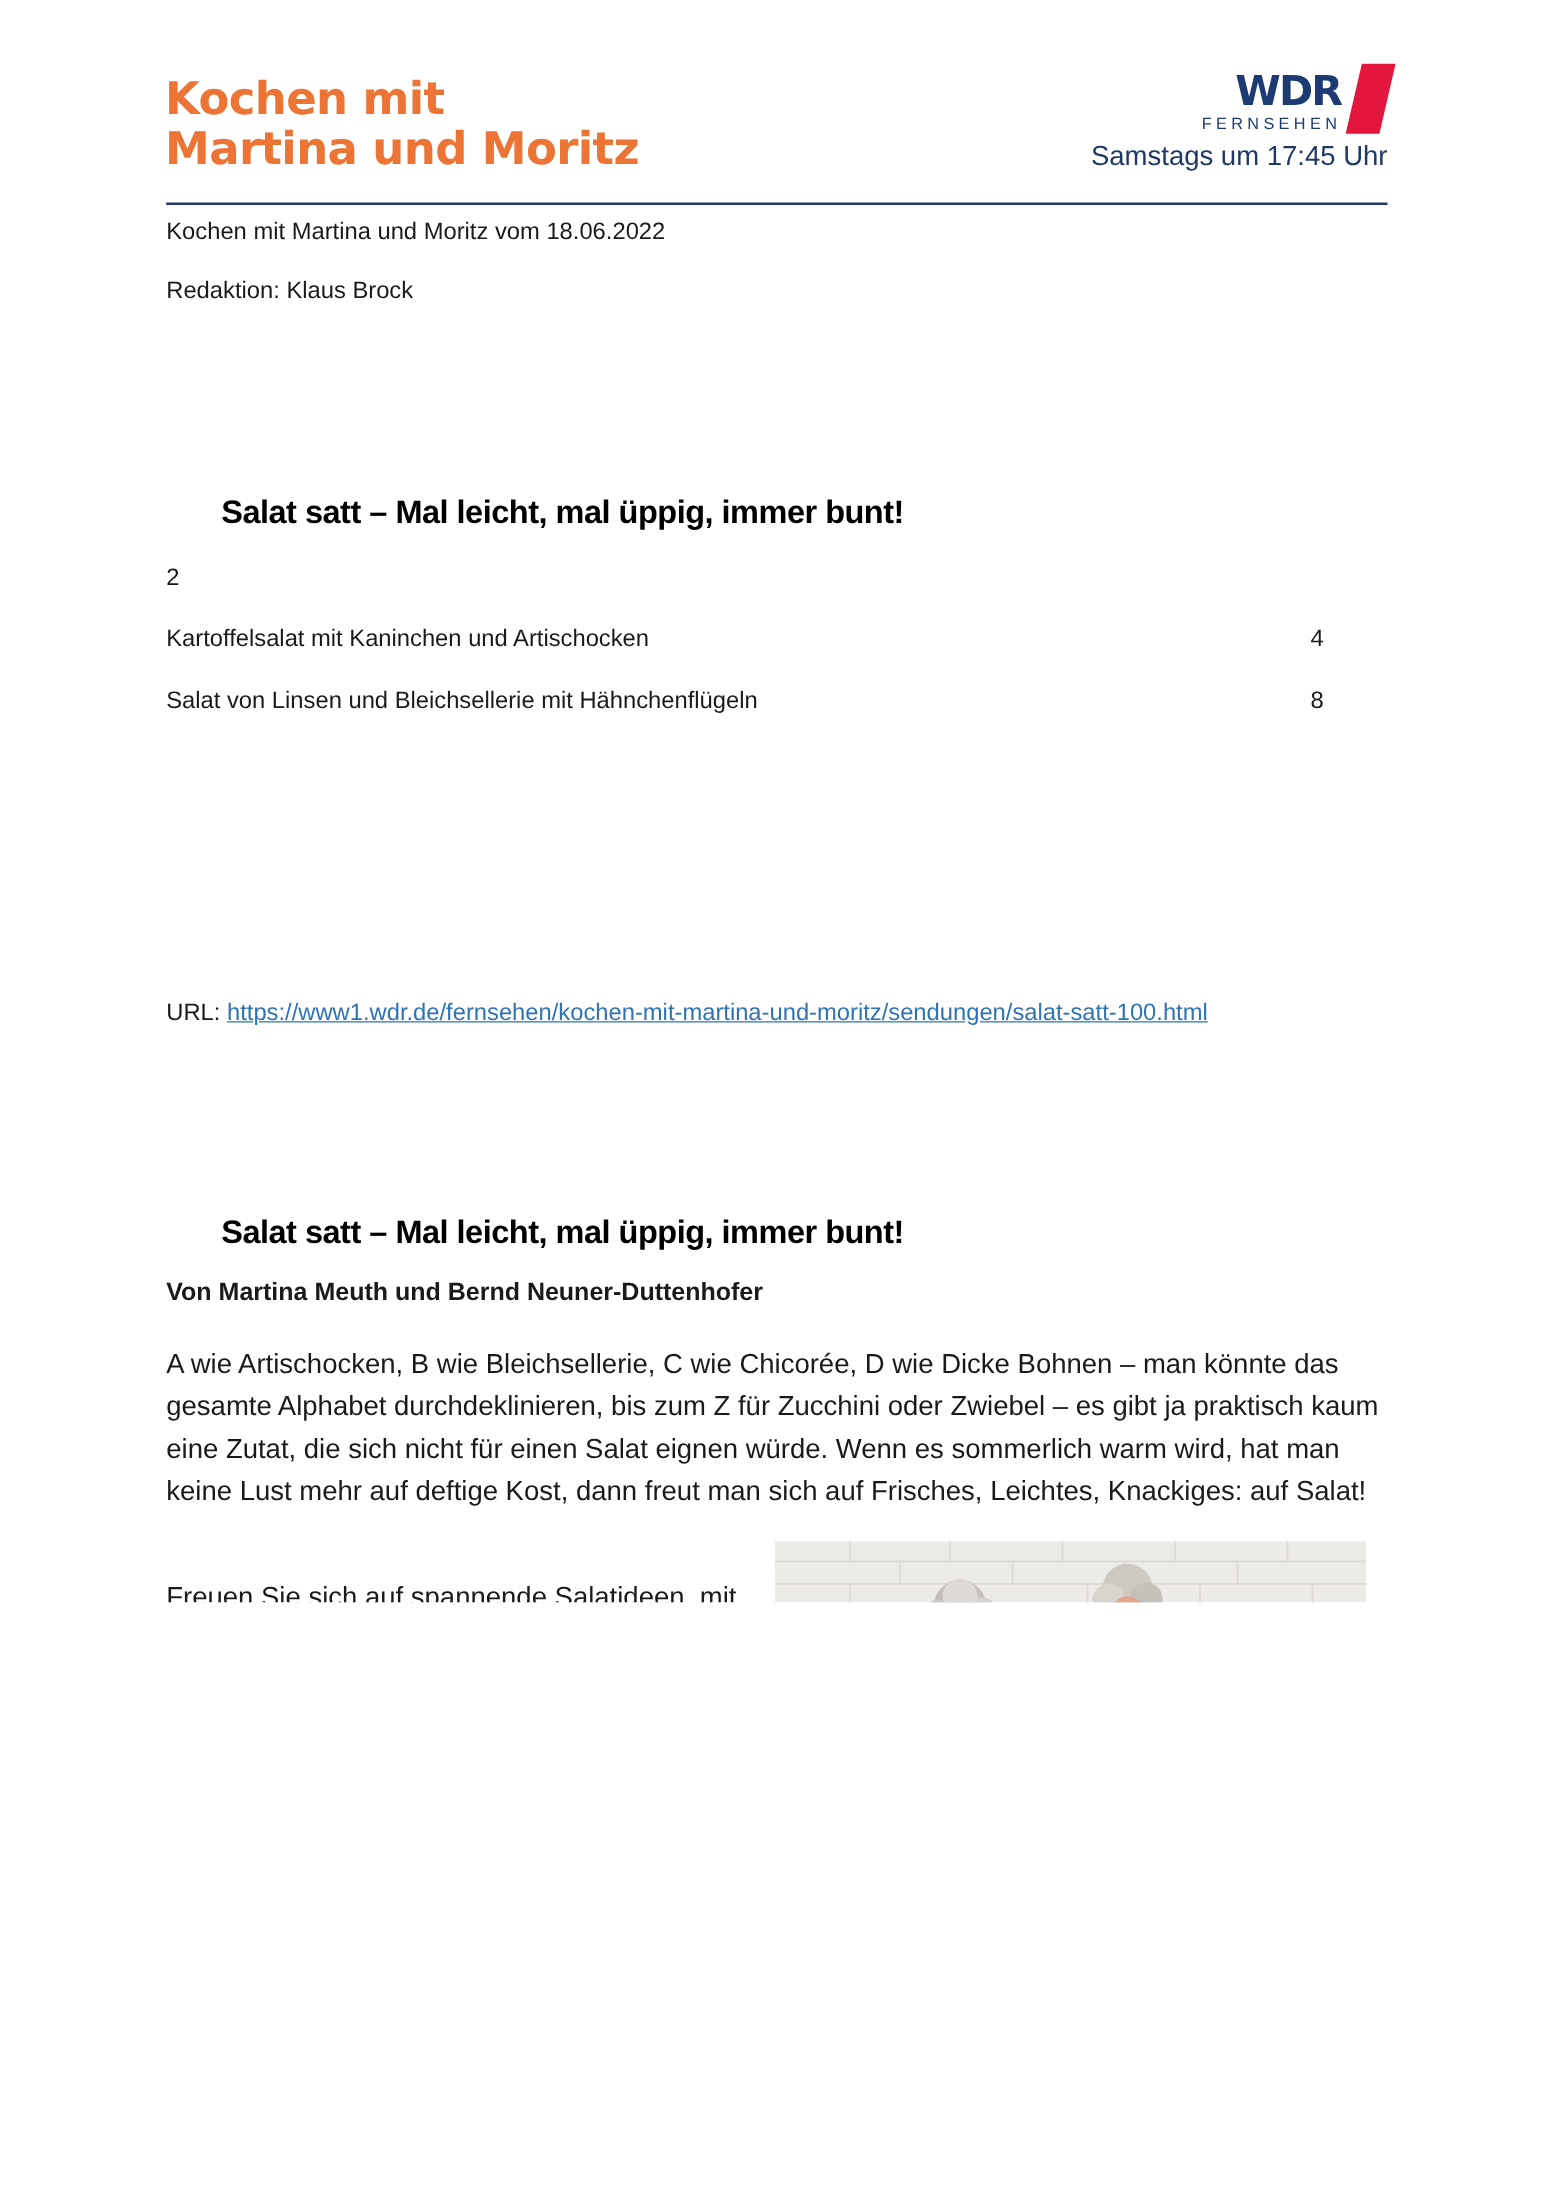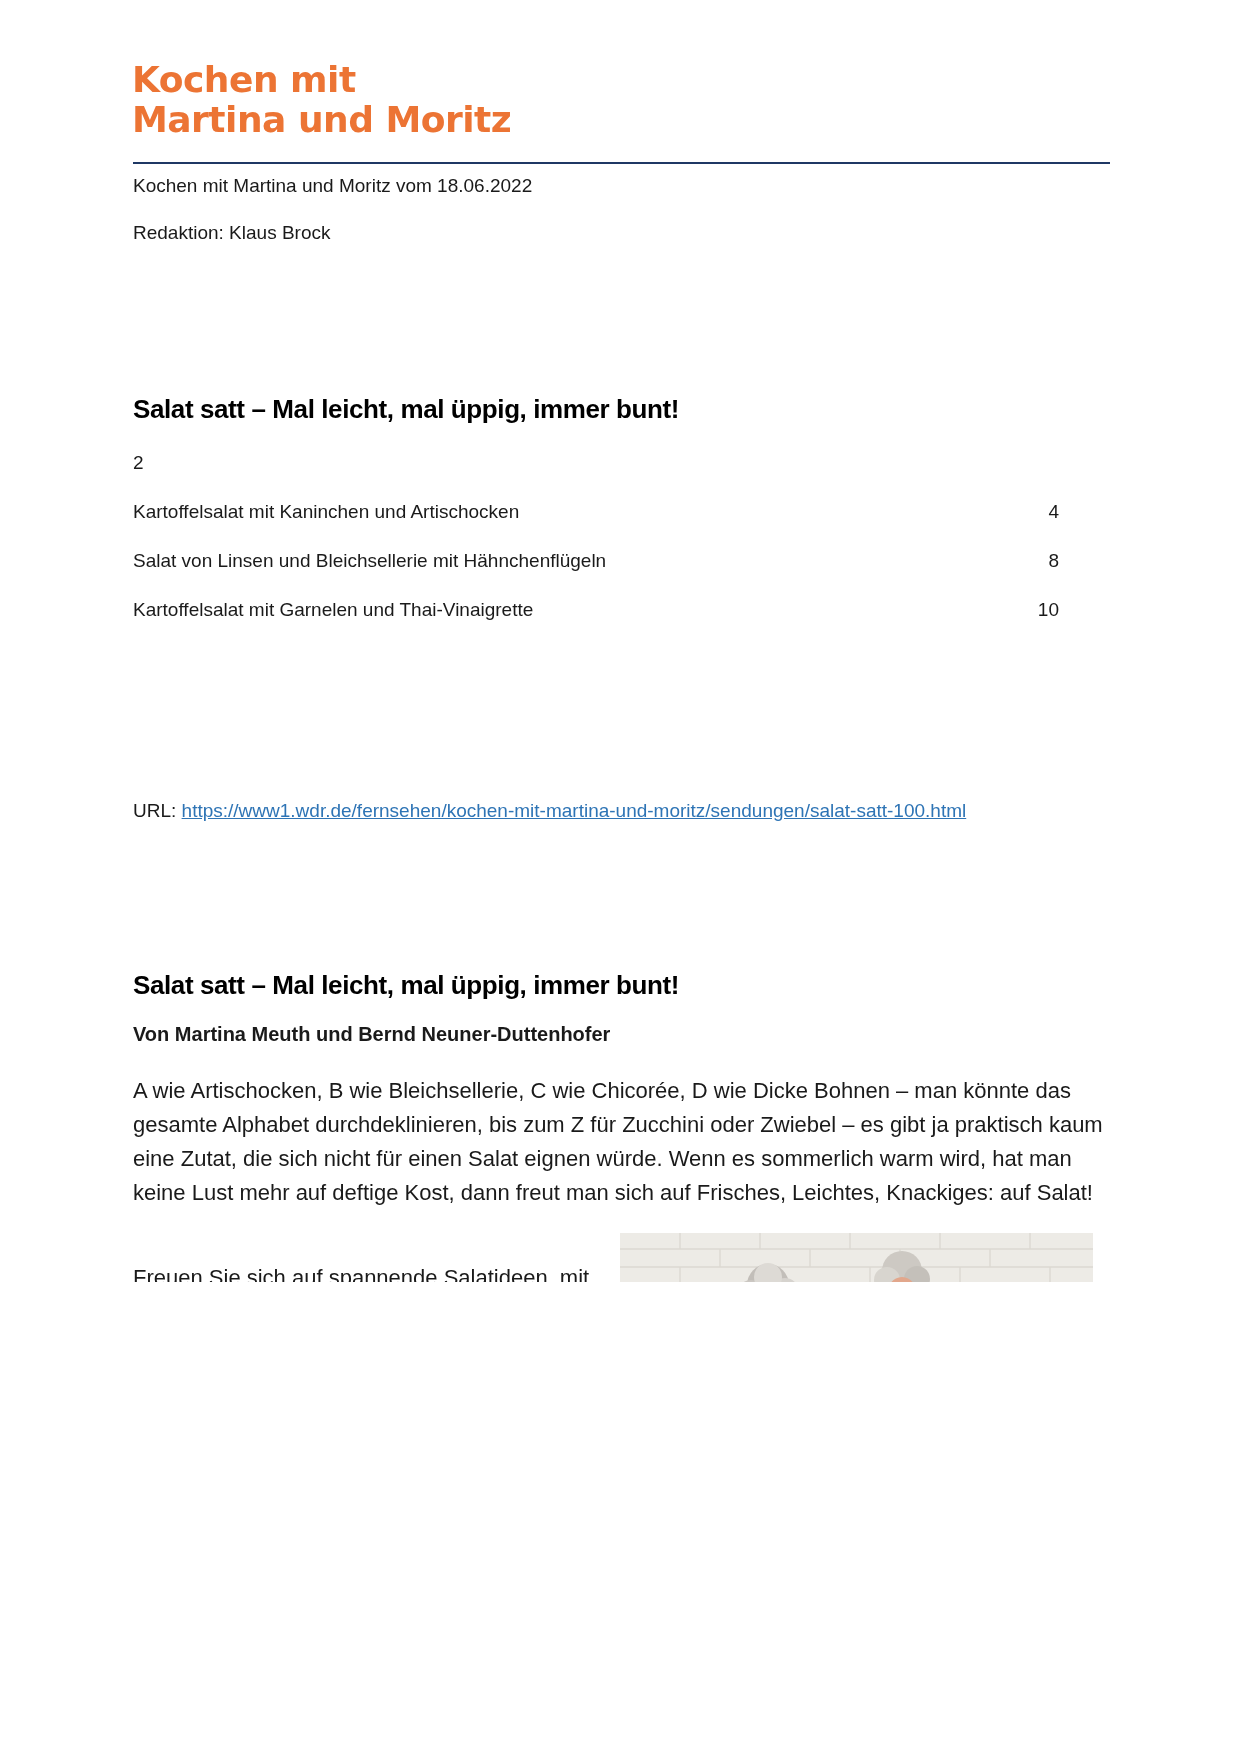--- a/index.html
+++ b/index.html
@@ -23,21 +23,21 @@
   .wdr-sub{font-size:13px;letter-spacing:3.5px;color:#1C3B73;margin-top:2px;}
   .wdr-flag{width:27px;height:56px;background:#E3173E;transform:skewX(-13deg);margin-left:10px;margin-top:-5px;}
   .wdr-time{font-size:22px;color:#1F3864;margin-top:5px;}
   .rule{position:absolute;left:133px;width:977px;height:2px;background:#1F3864;}
   .rule-header{top:162px;}
   .rule-footer{top:1585px;}
   .episode{position:absolute;left:133px;top:175px;font-size:19px;}
   .redaktion{position:absolute;left:133px;top:222px;font-size:19px;}
   
   .toc{position:absolute;left:133px;top:394px;width:926px;}
-  .doc-h1{font-size:26px;font-weight:bold;color:#000;letter-spacing:-0.4px;}
+  .doc-h1{font-size:26px;font-weight:bold;color:#000;letter-spacing:-0.4px;margin-left:44px;}
   .toc-row{display:flex;justify-content:space-between;align-items:baseline;font-size:19px;margin-top:27px;}
   .toc-row:first-of-type{margin-top:24px;}
   .toc-label{color:#1a1a1a;}
   .toc-page{color:#1a1a1a;}
   
   .url-block{position:absolute;left:133px;top:793px;width:938px;font-size:19px;line-height:35px;word-wrap:break-word;}
   a.link{color:#2E74B5;text-decoration:underline;text-align:right;}
   
   .article-title{position:absolute;left:133px;top:970px;}
   .byline{position:absolute;left:133px;top:1023px;font-size:20px;font-weight:bold;}
@@ -54,42 +54,48 @@
 </head>
 <body>
 
 <div class="page">
 
   <div class="brand">
     <div>Kochen mit</div>
     <div>Martina und Moritz</div>
   </div>
 
+  <div class="wdr-logo">
+    <div class="wdr-top">
+      <div class="wdr-stack">
+        <div class="wdr-word">WDR</div>
+        <div class="wdr-sub">FERNSEHEN</div>
+      </div>
+      <div class="wdr-flag"></div>
+    </div>
+    <div class="wdr-time">Samstags um 17:45 Uhr</div>
+  </div>
 
   <div class="rule rule-header"></div>
 
   <div class="episode">Kochen mit Martina und Moritz vom 18.06.2022</div>
   <div class="redaktion">Redaktion: Klaus Brock</div>
 
   <div class="toc">
     <div class="doc-h1">Salat satt – Mal leicht, mal üppig, immer bunt!</div>
     <div class="toc-row">
       <span class="toc-page">2</span>
     </div>
     <div class="toc-row">
       <span class="toc-label">Kartoffelsalat mit Kaninchen und Artischocken</span>
       <span class="toc-page">4</span>
     </div>
     <div class="toc-row">
       <span class="toc-label">Salat von Linsen und Bleichsellerie mit Hähnchenflügeln</span>
       <span class="toc-page">8</span>
-    </div>
-    <div class="toc-row">
-      <span class="toc-label">Kartoffelsalat mit Garnelen und Thai-Vinaigrette</span>
-      <span class="toc-page">10</span>
     </div>
   </div>
 
   <div class="url-block">
     <span>URL:</span>
     <a class="link" href="#">https://www1.wdr.de/fernsehen/kochen-mit-martina-und-moritz/sendungen/salat-satt-100.html</a>
   </div>
 
   <div class="article-title doc-h1">Salat satt – Mal leicht, mal üppig, immer bunt!</div>
   <div class="byline">Von Martina Meuth und Bernd Neuner-Duttenhofer</div>

